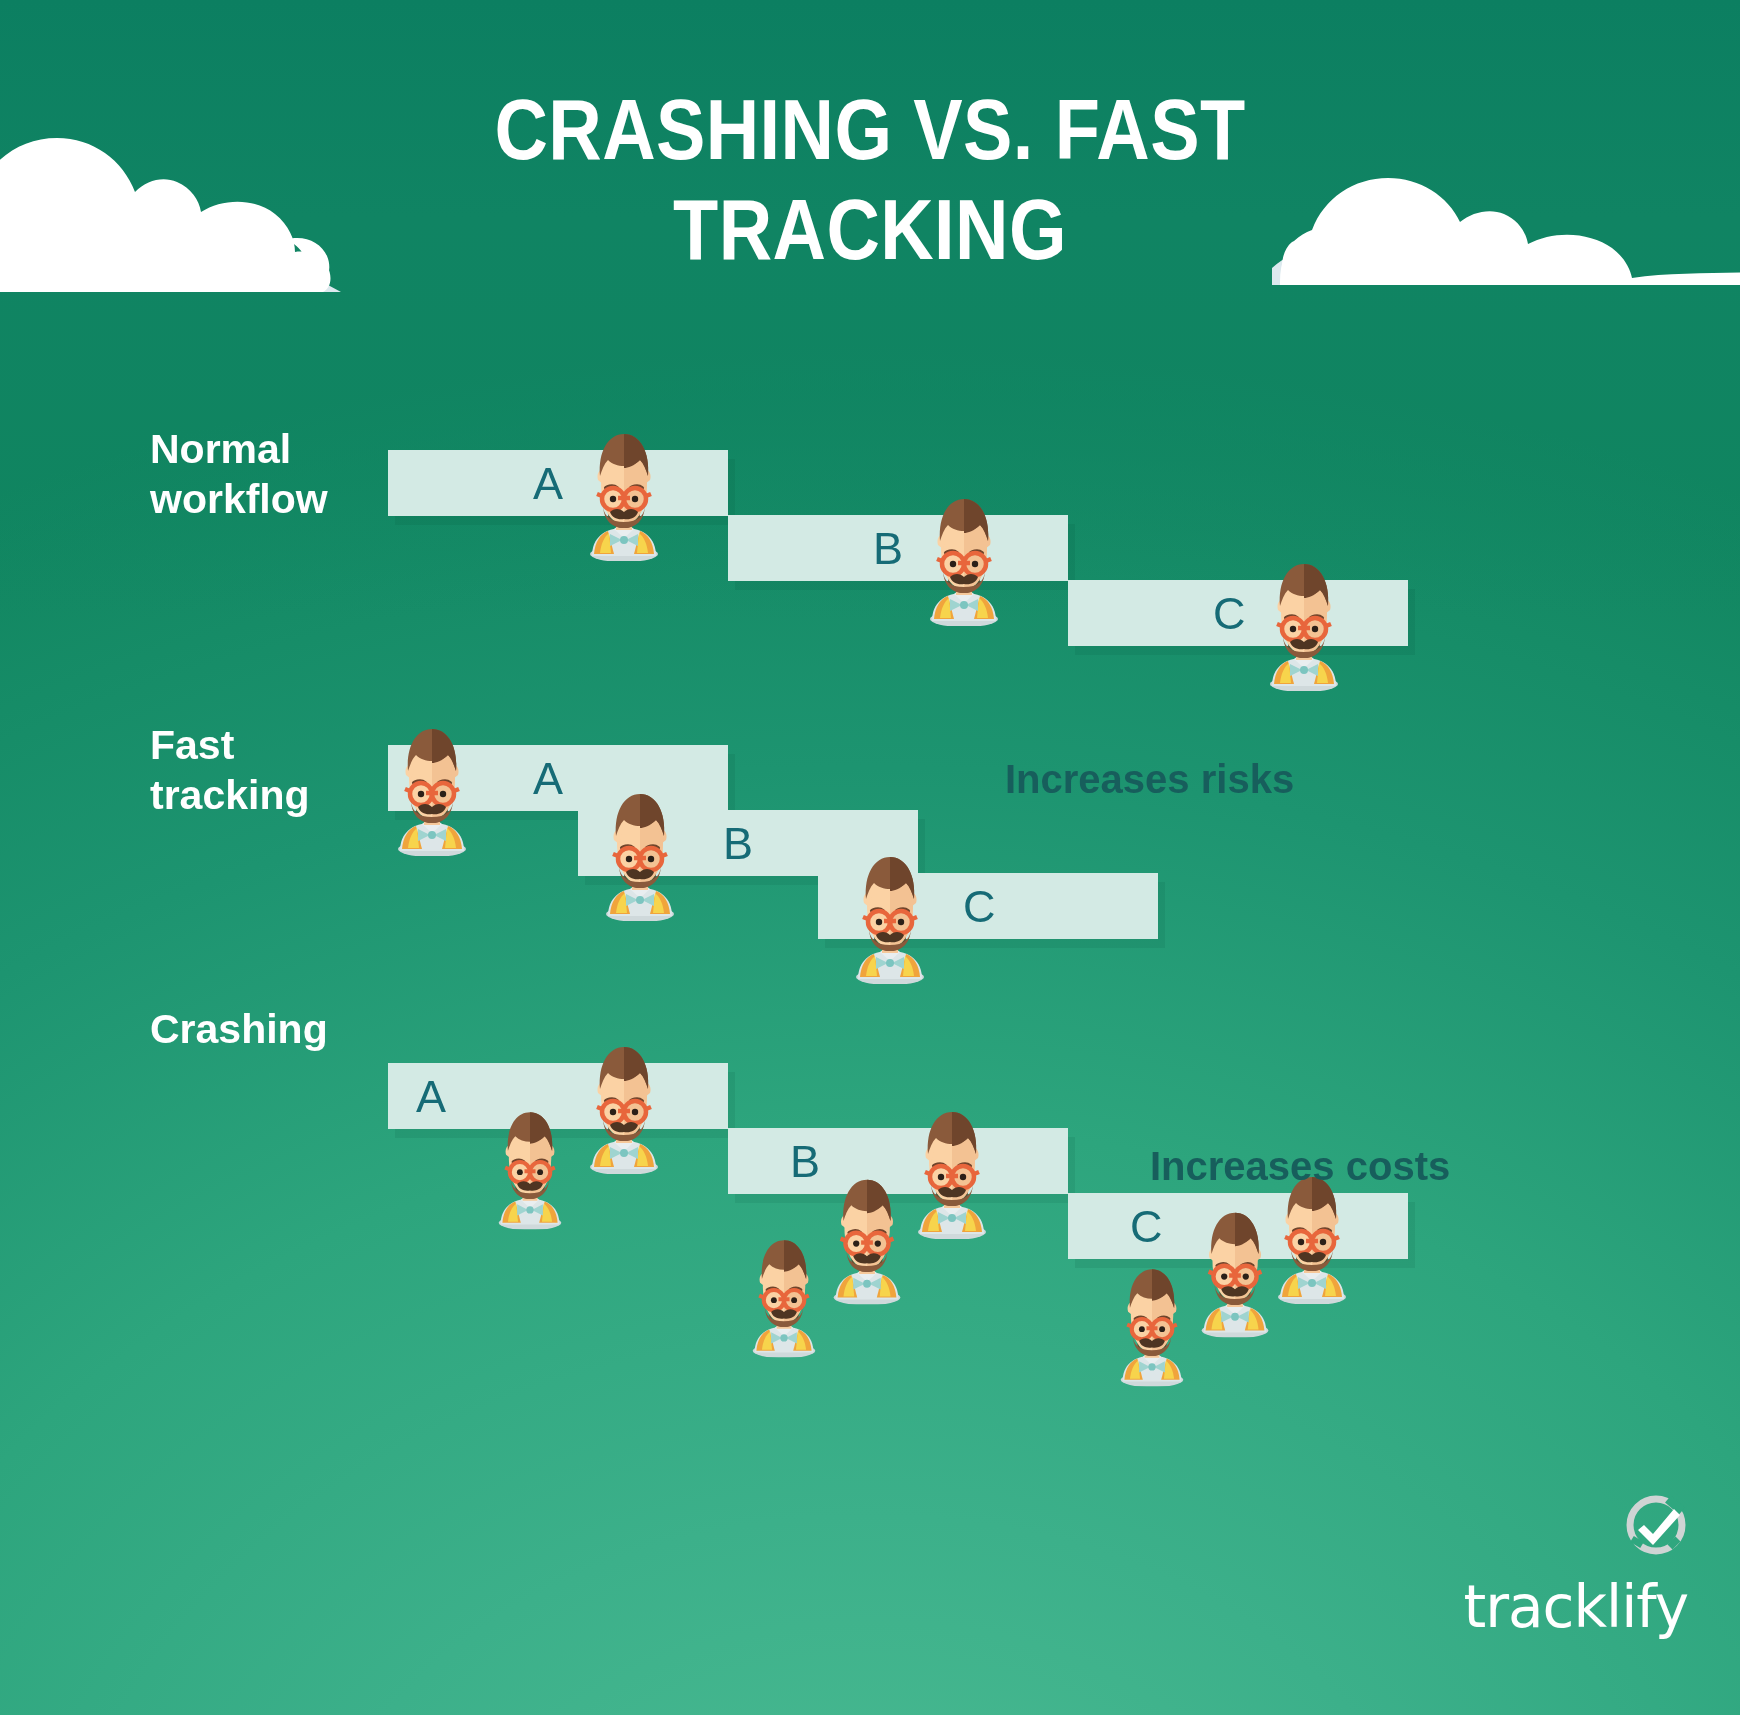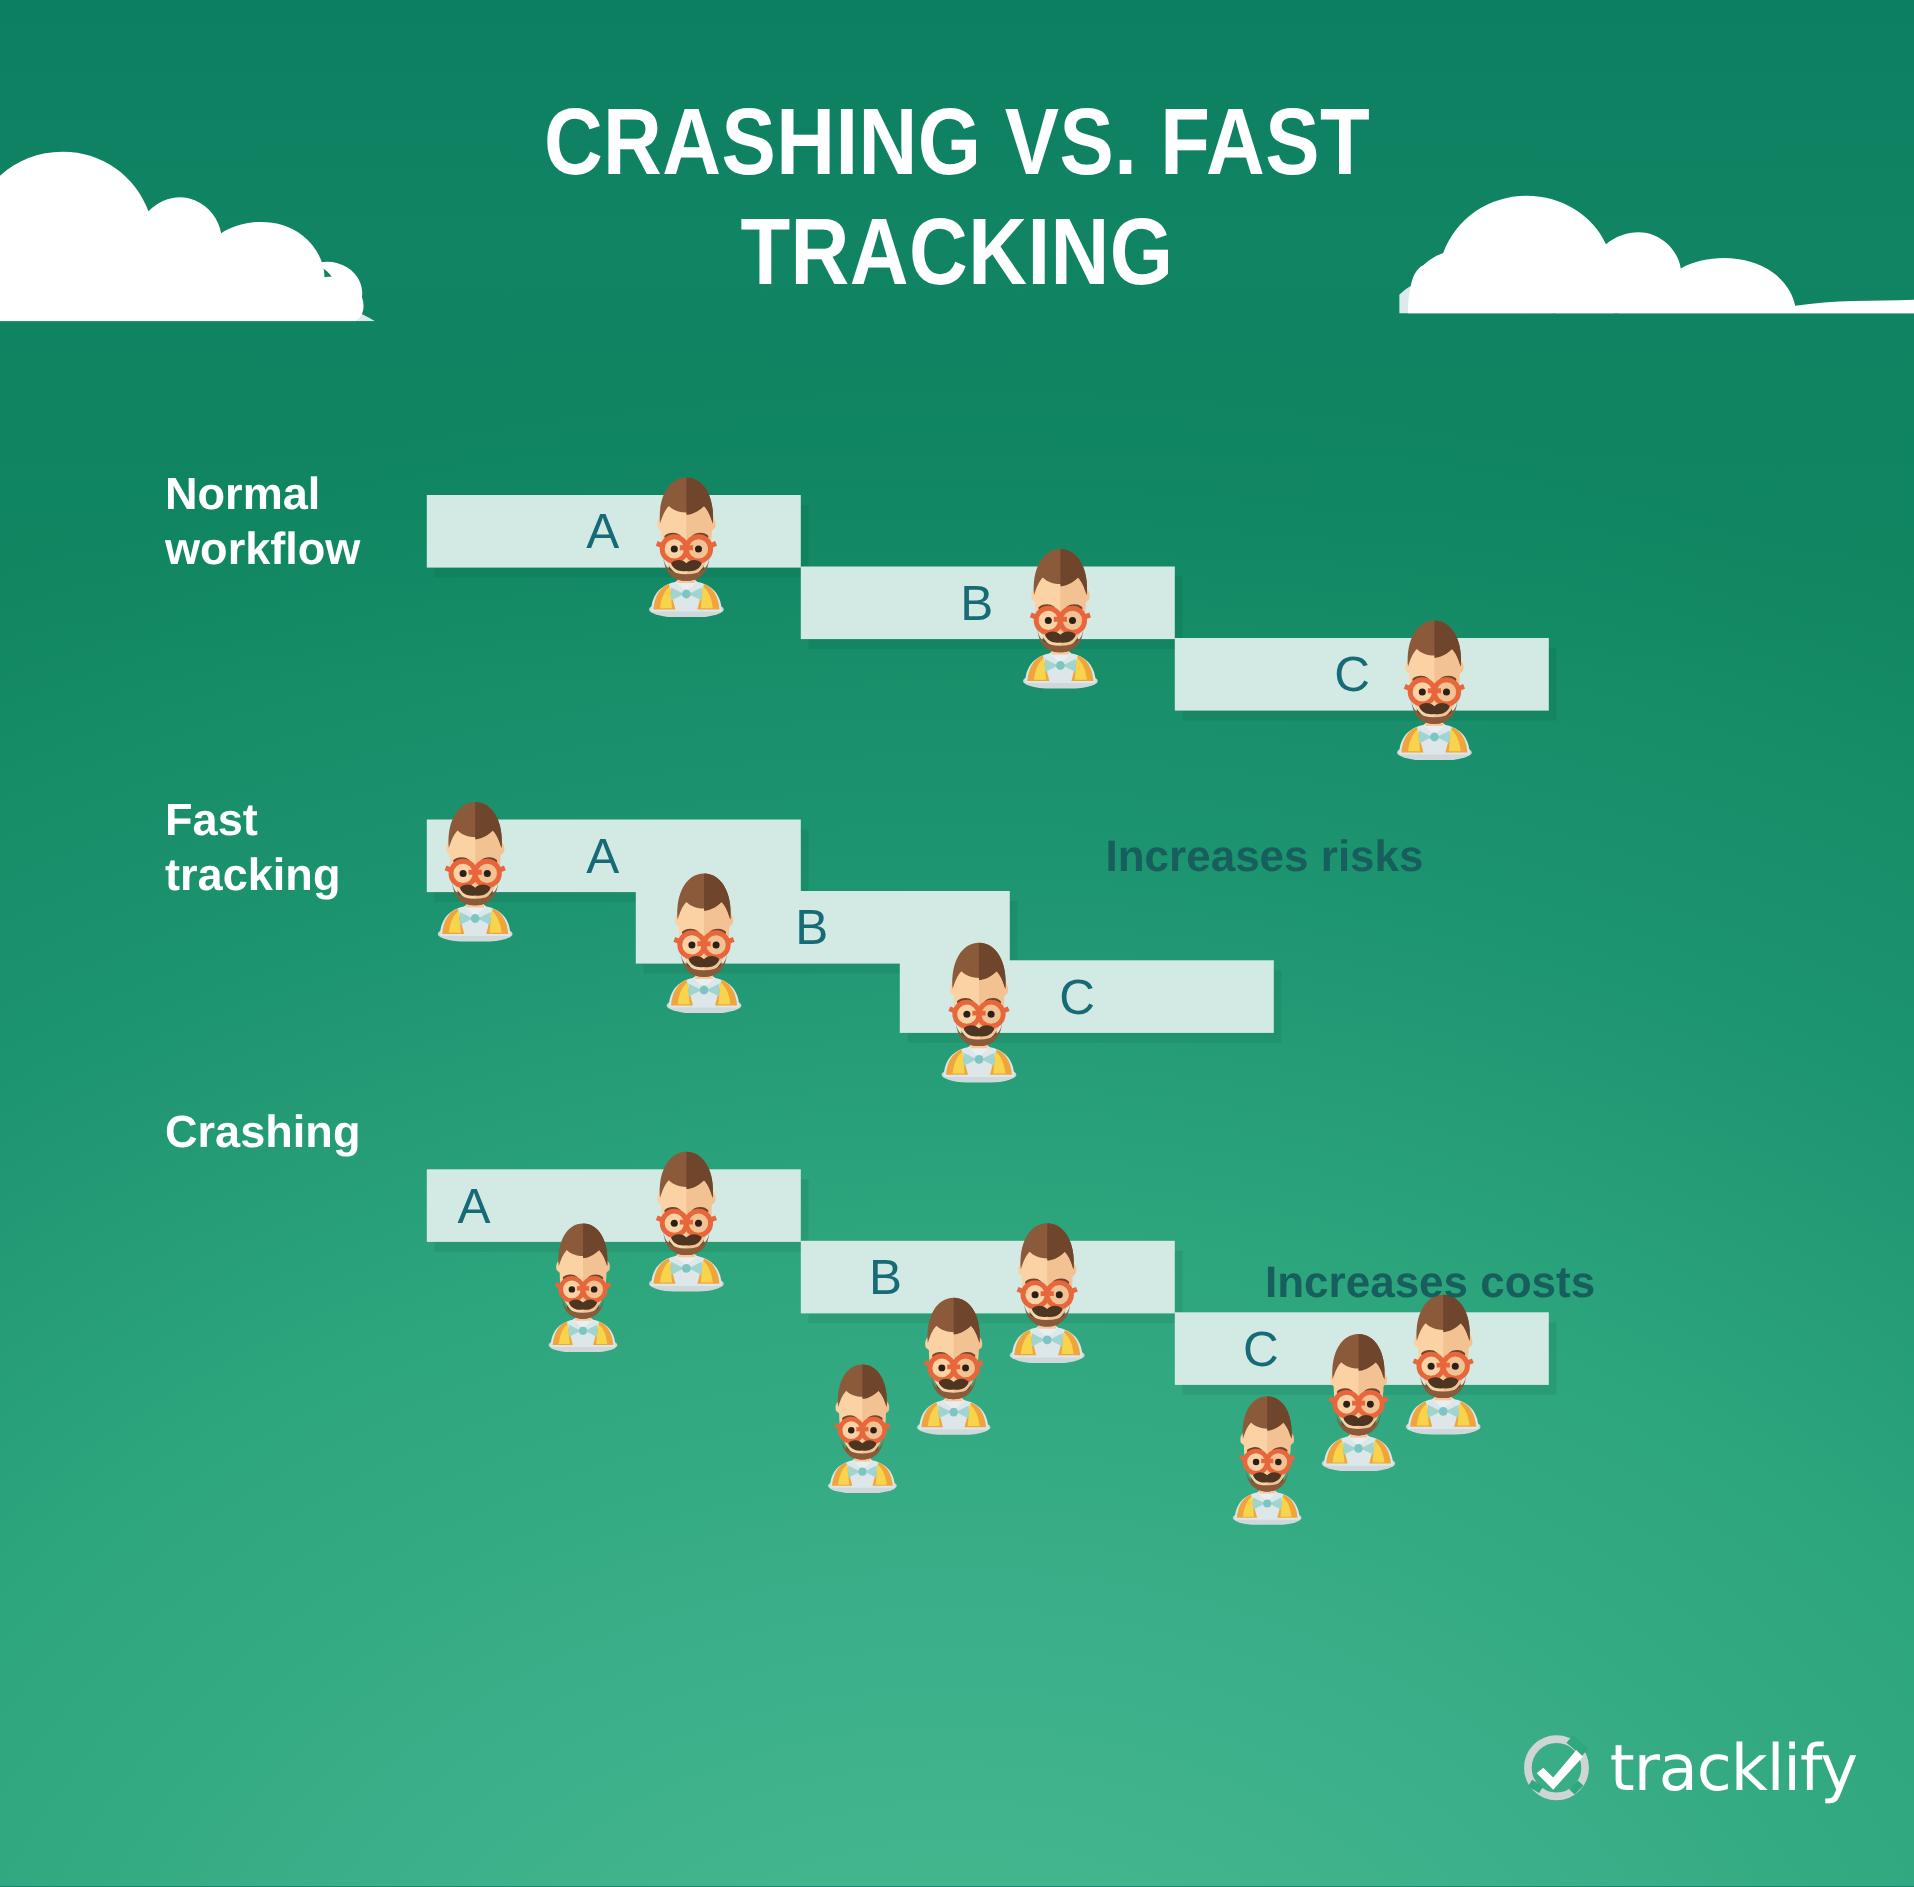--- a/index.html
+++ b/index.html
@@ -72,21 +72,21 @@
     color:#175e5c;
     font-weight:700;
     font-size:40px;
     white-space:nowrap;
   }
 
   
   .avatar { position:absolute; }
 
   
-  #logo { position:absolute; right:52px; bottom:74px; display:flex; align-items:center; gap:16px; }
+  #logo { position:absolute; right:52px; bottom:74px; display:flex; align-items:flex-end; gap:16px;flex-direction:column; }
   #logo-text {
     color:#ffffff;
     font-size:58px;
     font-weight:400;
     letter-spacing:-1px;
     font-family:"DejaVu Sans", sans-serif;
   }
 </style>
 </head>
 <body>

